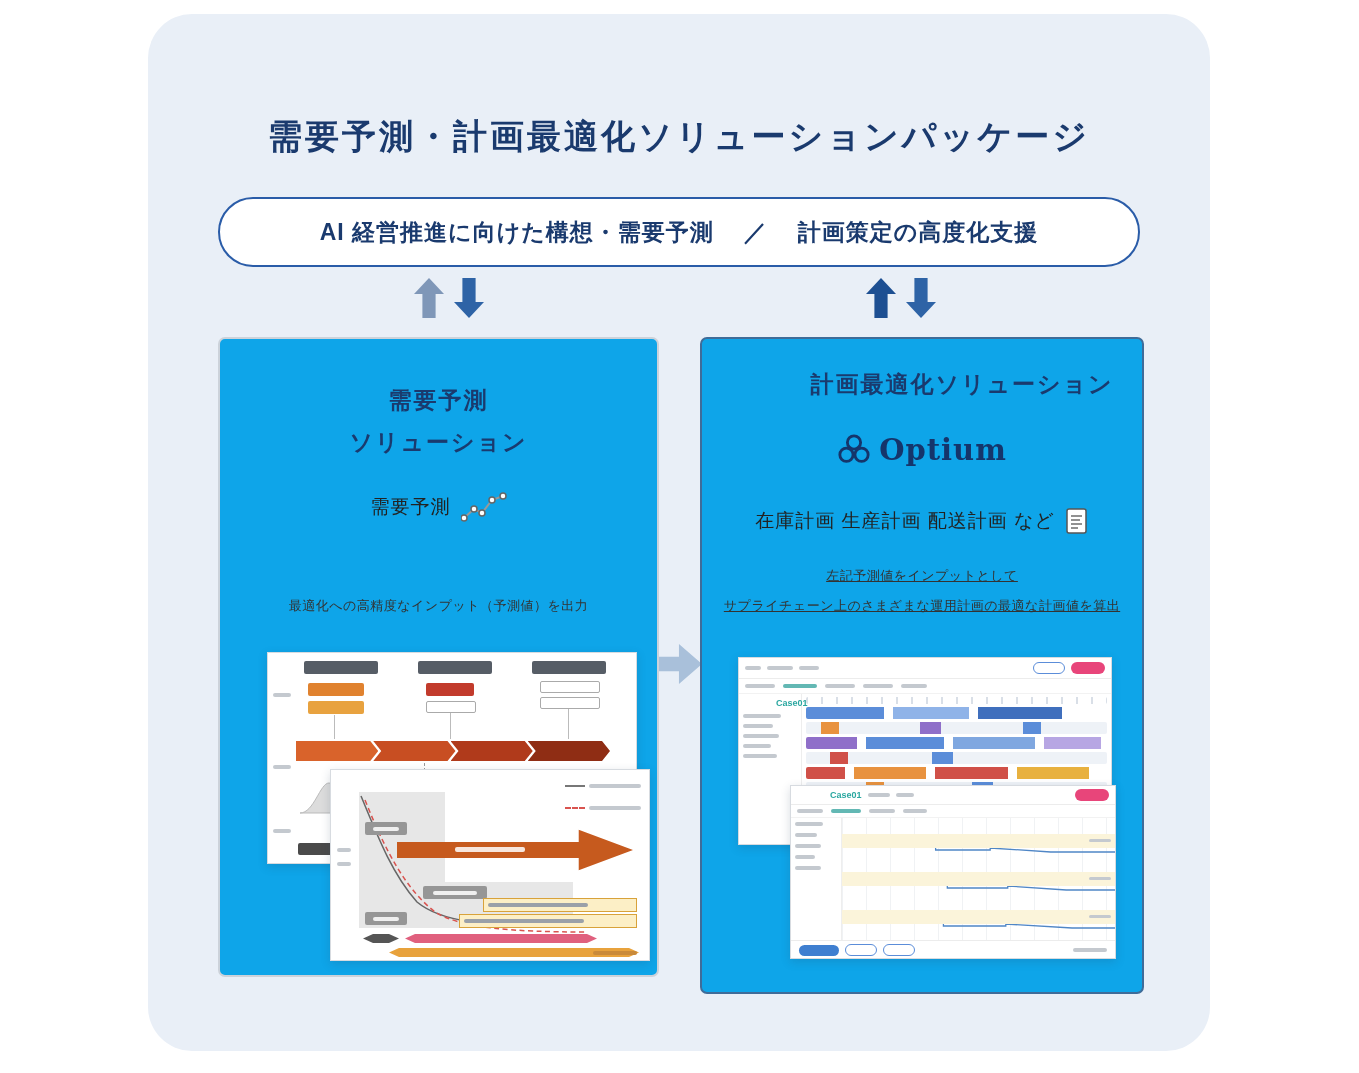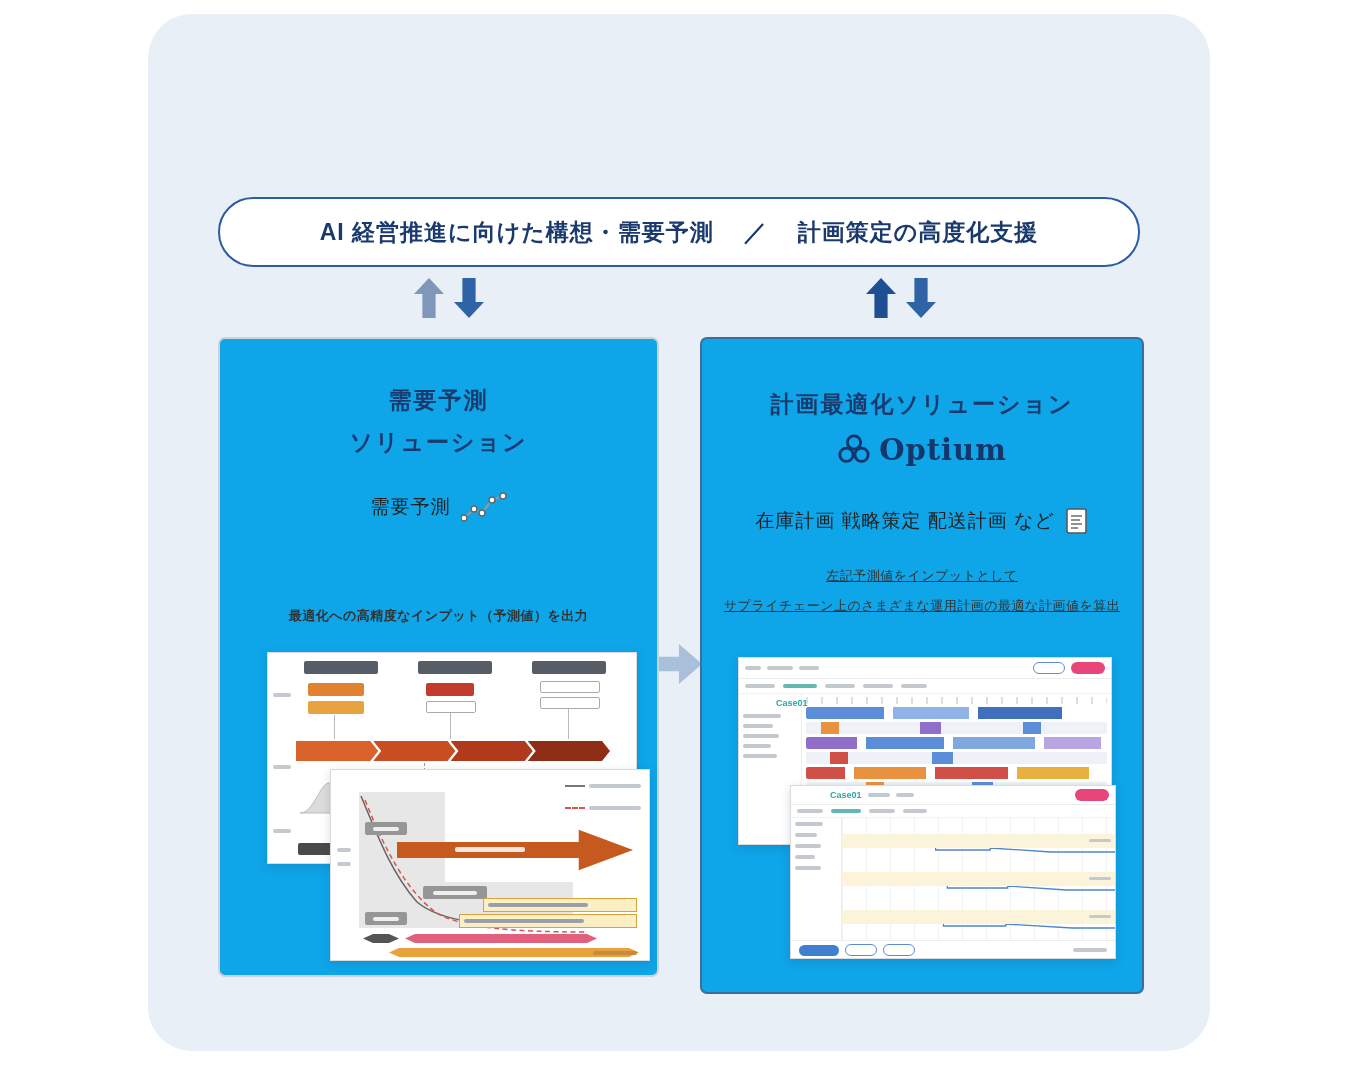--- a/index.html
+++ b/index.html
@@ -113,20 +113,21 @@
   .l-side{width:42px;border-right:1px solid #eee;padding:4px;display:flex;flex-direction:column;gap:7px;}
   .l-chart{flex:1;position:relative;background:repeating-linear-gradient(90deg,#f0f2f4 0 1px,transparent 1px 24px);}
   .band{position:absolute;left:0;right:0;height:14px;background:#fbf4da;}
   .l-bottom{height:18px;border-top:1px solid #ececec;display:flex;align-items:center;gap:6px;padding:0 8px;}
 </style>
 </head>
 <body>
 
 <div class="card">
 
+  <div class="main-title">需要予測・計画最適化ソリューションパッケージ</div>
 
   <div class="banner">
     <span>AI 経営推進に向けた構想・需要予測</span>
     <span class="sep">／</span>
     <span>計画策定の高度化支援</span>
   </div>
 
   <div class="updown left">
     <div class="blk-arrow a-up c-grayblue"></div>
     <div class="blk-arrow a-down c-blue"></div>
@@ -147,21 +148,21 @@
       <svg width="46" height="32">
         <polyline points="3,27 13,18 21,22 31,9 42,5" fill="none" stroke="#999" stroke-width="2"></polyline>
         <circle cx="3" cy="27" r="3" fill="#fff" stroke="#666" stroke-width="1.5"></circle>
         <circle cx="13" cy="18" r="3" fill="#fff" stroke="#666" stroke-width="1.5"></circle>
         <circle cx="21" cy="22" r="3" fill="#fff" stroke="#666" stroke-width="1.5"></circle>
         <circle cx="31" cy="9" r="3" fill="#fff" stroke="#666" stroke-width="1.5"></circle>
         <circle cx="42" cy="5" r="3" fill="#fff" stroke="#666" stroke-width="1.5"></circle>
       </svg>
     </div>
 
-    <div class="desc" style="top:268px;font-weight:bold;">最適化への高精度なインプット（予測値）を出力</div>
+    <div class="desc" style="top:258px;">最適化への高精度なインプット（予測値）を出力</div>
 
     <div class="shot shot-flow">
       <span class="mb abs" style="left:5px;top:40px;width:18px;"></span>
       <span class="mb abs" style="left:5px;top:112px;width:18px;"></span>
       <span class="mb abs" style="left:5px;top:176px;width:18px;"></span>
 
       <div class="fc-head" style="left:36px;"></div>
       <div class="fc-head" style="left:150px;"></div>
       <div class="fc-head" style="left:264px;"></div>
 
@@ -245,33 +246,33 @@
       <div class="dbl" style="left:74px;top:164px;width:192px;background:#e0607e;"></div>
       <div class="dbl" style="left:58px;top:178px;width:250px;background:#e8a23c;"></div>
 
       <span class="mb abs" style="left:6px;top:78px;width:14px;"></span>
       <span class="mb abs" style="left:6px;top:92px;width:14px;"></span>
       <span class="mb orange abs" style="left:262px;top:181px;width:44px;"></span>
     </div>
   </div>
 
   <div class="panel panel-right">
-    <div class="p-title" style="top:50px;">計画最適化ソリューション</div>
+    <div class="p-title" style="top:30px;padding-left:40px;">計画最適化ソリューション</div>
 
     <div class="logo-row" style="top:94px;">
       <svg width="34" height="34" viewBox="0 0 36 36">
         <circle cx="18" cy="10" r="7" fill="none" stroke="#15356b" stroke-width="3"></circle>
         <circle cx="10" cy="23" r="7" fill="none" stroke="#15356b" stroke-width="3"></circle>
         <circle cx="26" cy="23" r="7" fill="none" stroke="#15356b" stroke-width="3"></circle>
       </svg>
       <span class="logo-text">Optium</span>
     </div>
 
     <div class="feature-row" style="top:168px;">
-      <span class="feature-text">在庫計画 戦略策定 配送計画 など</span>
+      <span class="feature-text">在庫計画 生産計画 配送計画 など</span>
       <svg width="24" height="28">
         <rect x="2" y="2" width="19" height="24" rx="2" fill="#fff" stroke="#555" stroke-width="1.5"></rect>
         <line x1="6" y1="9" x2="17" y2="9" stroke="#555" stroke-width="1.3"></line>
         <line x1="6" y1="13" x2="15" y2="13" stroke="#555" stroke-width="1.3"></line>
         <line x1="6" y1="17" x2="17" y2="17" stroke="#555" stroke-width="1.3"></line>
         <line x1="6" y1="21" x2="13" y2="21" stroke="#555" stroke-width="1.3"></line>
       </svg>
     </div>
 
     <div class="desc" style="top:228px;text-decoration:underline;">左記予測値をインプットとして</div>

